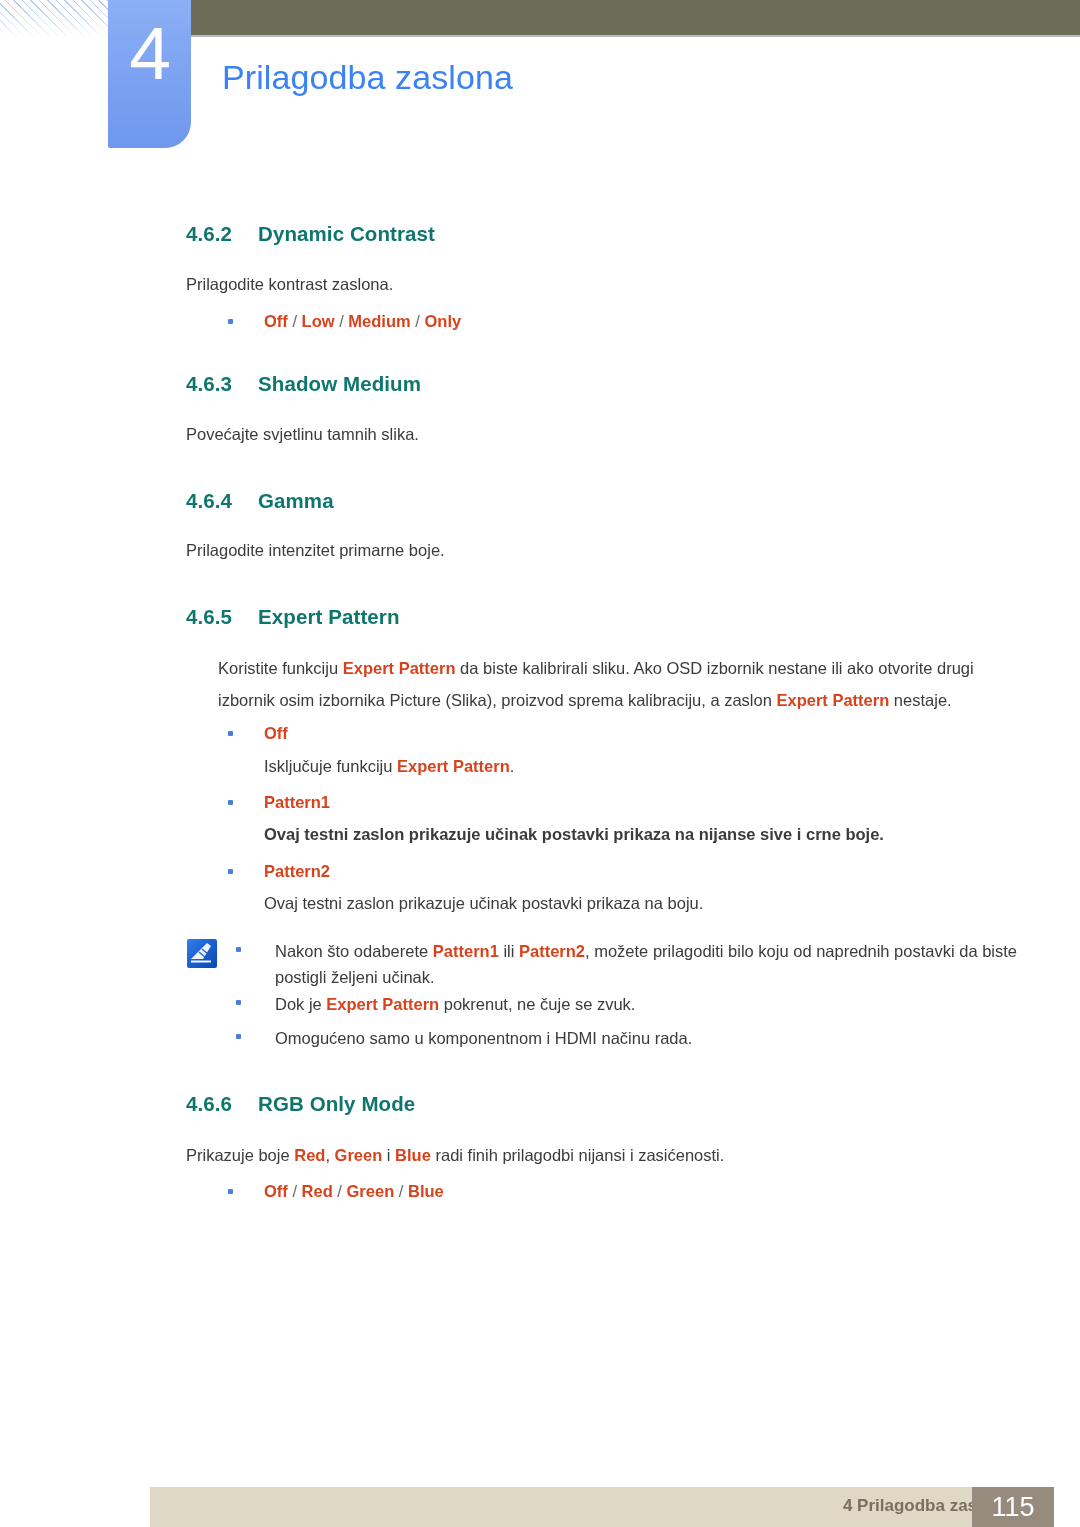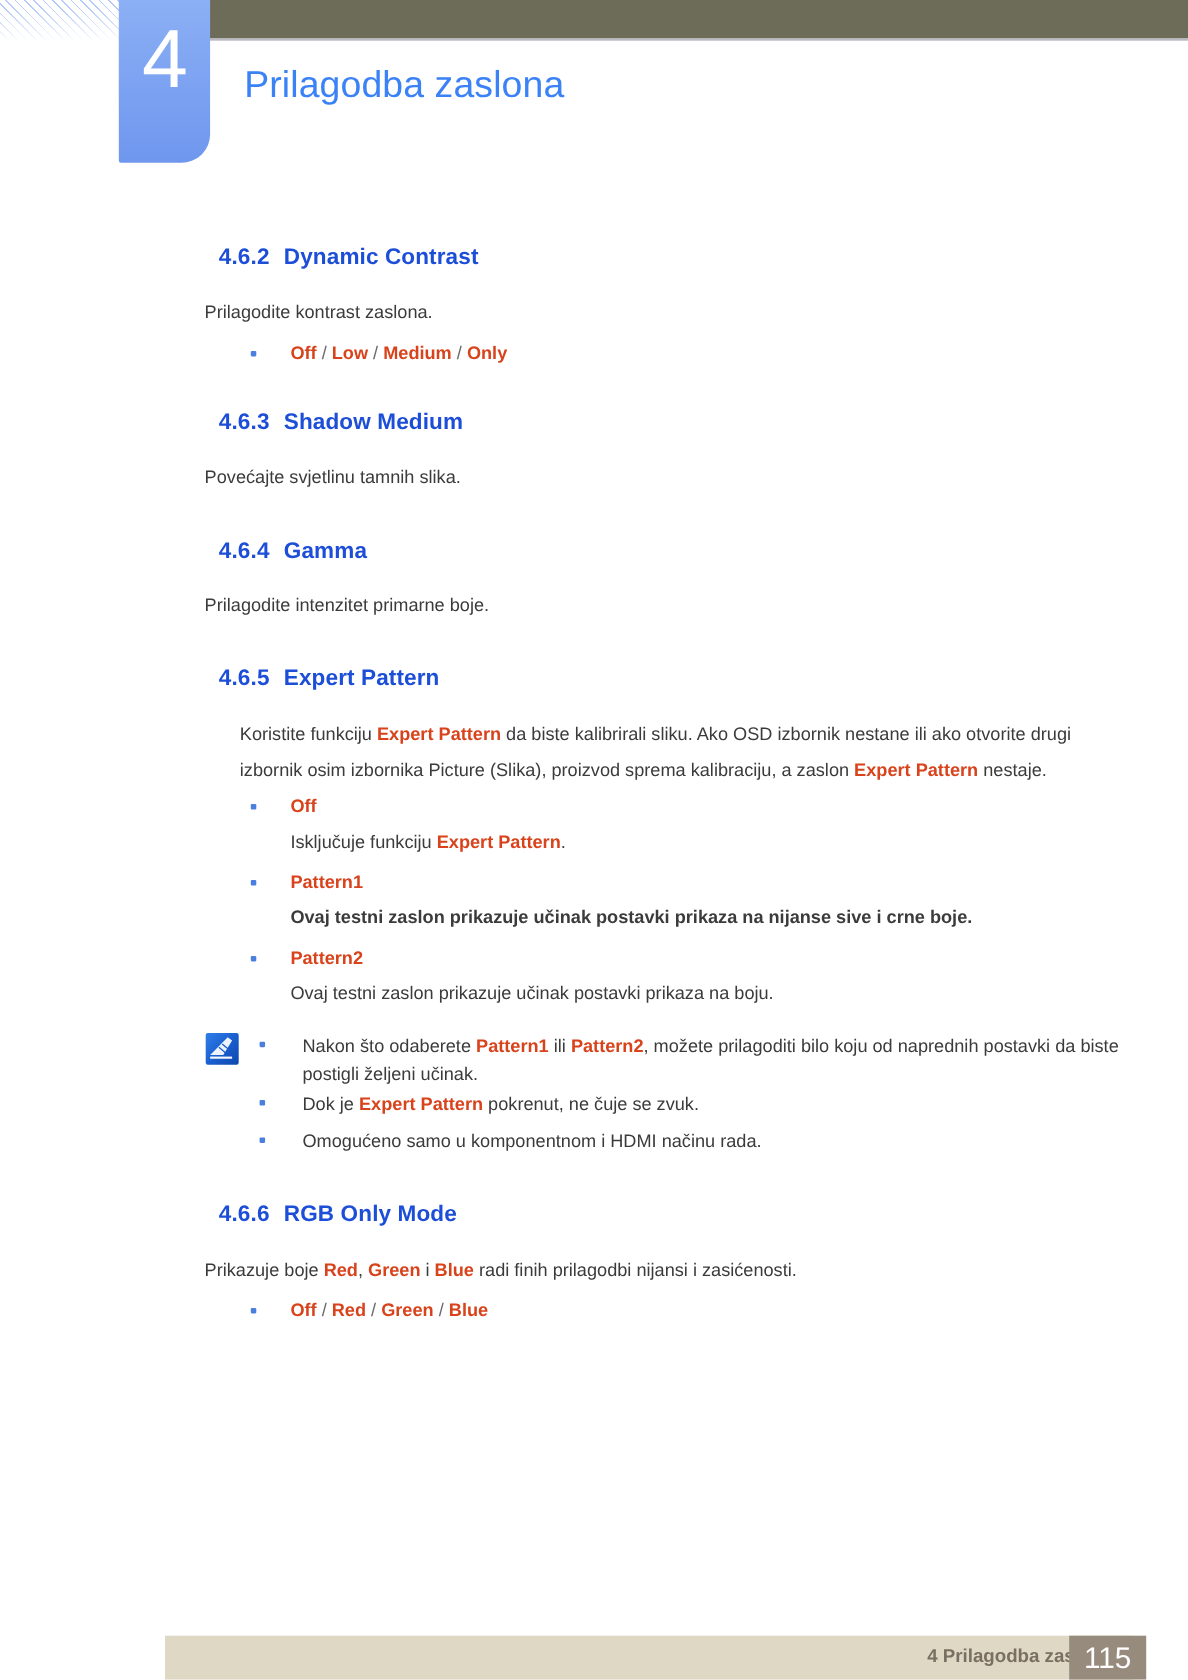--- a/index.html
+++ b/index.html
@@ -95,24 +95,23 @@
     position: absolute;
     left: 0;
     top: 0;
     width: 1080px;
   }
   .section-head {
     position: absolute;
     left: 186px;
     font-size: 20.5px;
     font-weight: bold;
-    color: #1d4ed8;
+    color: #0f766e;
     white-space: nowrap;
     letter-spacing: 0.1px;
-    text-align: center;
   }
   .section-head .num {
     display: inline-block;
     width: 72px;
   }
   .body-text {
     position: absolute;
     left: 186px;
     font-size: 16.5px;
     color: #3b3b3b;
@@ -220,21 +219,21 @@
     top: 1496px;
     font-size: 17px;
     font-weight: bold;
     color: #7a6f62;
     white-space: nowrap;
   }
   .footer-page {
     position: absolute;
     left: 972px;
     top: 1487px;
-    width: 70px;
+    width: 82px;
     height: 40px;
     background: #968b7d;
     color: #ffffff;
     font-size: 27px;
     text-align: center;
     line-height: 40px;
     font-weight: 400;
   }
 </style>
 </head>

